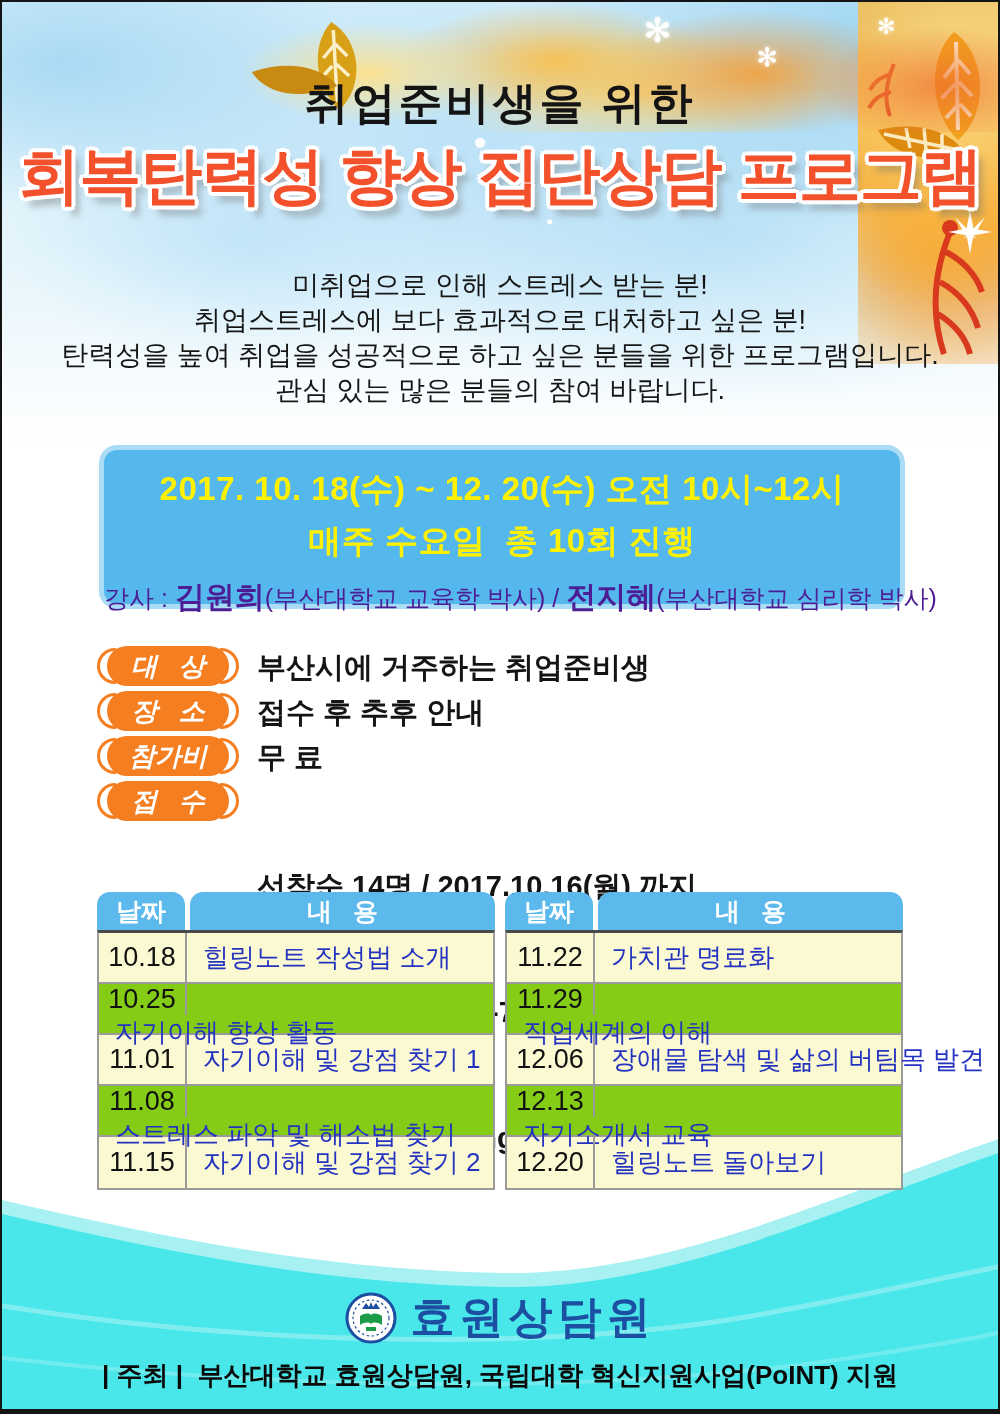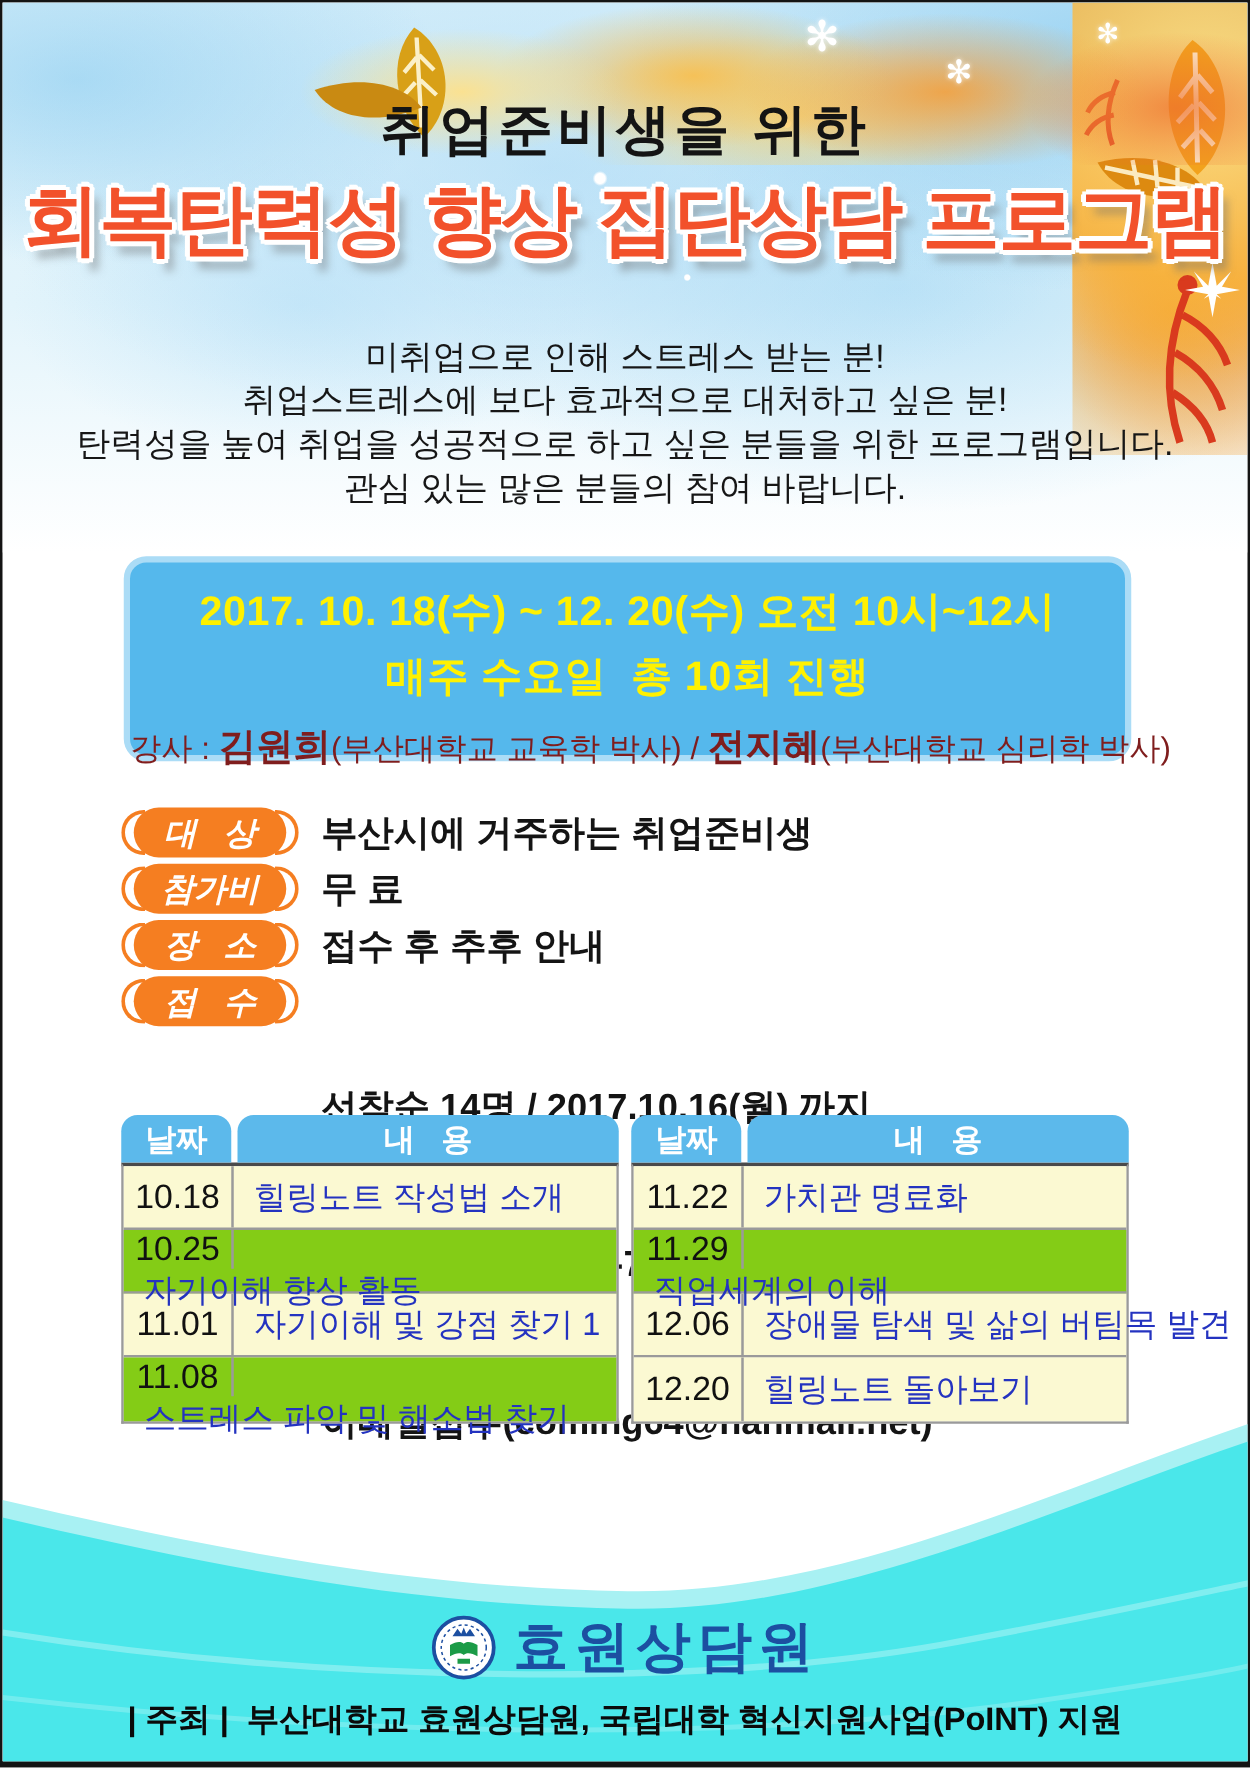--- a/index.html
+++ b/index.html
@@ -60,21 +60,21 @@
     font-size:27px;color:#161616;line-height:35px;
   }
   
   .blue-box{
     position:absolute;top:443px;left:97px;width:806px;height:164px;z-index:2;box-sizing:border-box;
     background:#55B8EC;border:5px solid #ABDCF6;border-radius:18px;
     text-align:center;padding-top:17px;
   }
   .blue-box .yline{font-size:33px;font-weight:800;color:#FFF100;letter-spacing:0.5px;white-space:pre;text-align:center;}
   .blue-box .yline+.yline{margin-top:7px;}
-  .blue-box .iline{margin-top:13px;font-size:25px;color:#7f1d1d;white-space:pre;}
+  .blue-box .iline{margin-top:13px;font-size:25px;color:#4c1d95;white-space:pre;}
   .blue-box .iname{font-size:30px;font-weight:800;}
   
   .info{position:absolute;top:644px;left:95px;width:815px;z-index:2;}
   .info-row{display:flex;align-items:flex-start;margin-bottom:3px;}
   .pill-zone{width:160px;flex-shrink:0;display:flex;justify-content:flex-start;padding-left:10px;box-sizing:border-box;}
   .pill{
     position:relative;width:122px;height:40px;background:#F57E21;border-radius:20px;
     display:flex;align-items:center;justify-content:center;
     color:#fff;font-weight:800;font-size:26px;white-space:pre;font-style:italic;
   }
@@ -180,29 +180,29 @@
 
   <div class="info">
     <div class="info-row">
       <div class="pill-zone">
           <div class="pill">대   상</div>
         </div>
       <div class="info-value">부산시에 거주하는 취업준비생</div>
     </div>
     <div class="info-row">
       <div class="pill-zone">
+          <div class="pill">장   소</div>
+        </div>
+      <div class="info-value">접수 후 추후 안내</div>
+    </div>
+    <div class="info-row">
+      <div class="pill-zone">
           <div class="pill">참가비</div>
         </div>
       <div class="info-value">무 료</div>
-    </div>
-    <div class="info-row">
-      <div class="pill-zone">
-          <div class="pill">장   소</div>
-        </div>
-      <div class="info-value">접수 후 추후 안내</div>
     </div>
     <div class="info-row">
       <div class="pill-zone">
           <div class="pill">접   수</div>
         </div>
       <div class="info-value">
         <div>선착순 14명 / 2017.10.16(월) 까지</div>
         <div>전화접수(051-510-7639) 및</div>
         <div>이메일접수(coming64@hanmail.net)</div>
       </div>
@@ -224,40 +224,48 @@
           <div class="cell-cont">자기이해 향상 활동</div>
         </div>
       <div class="trow odd">
           <div class="cell-date">11.01</div>
           <div class="cell-cont">자기이해 및 강점 찾기 1</div>
         </div>
       <div class="trow even">
           <div class="cell-date">11.08</div>
           <div class="cell-cont">스트레스 파악 및 해소법 찾기</div>
         </div>
+      <div class="trow odd">
+          <div class="cell-date">11.15</div>
+          <div class="cell-cont">자기이해 및 강점 찾기 2</div>
+        </div>
     </div>
   </div>
 
   <div class="sched right">
     <div class="head">
       <div class="hc date">날짜</div>
       <div class="hc cont">내   용</div>
     </div>
     <div class="tbody">
       <div class="trow odd">
           <div class="cell-date">11.22</div>
           <div class="cell-cont">가치관 명료화</div>
         </div>
       <div class="trow even">
           <div class="cell-date">11.29</div>
           <div class="cell-cont">직업세계의 이해</div>
         </div>
       <div class="trow odd">
           <div class="cell-date">12.06</div>
           <div class="cell-cont">장애물 탐색 및 삶의 버팀목 발견</div>
+        </div>
+      <div class="trow even">
+          <div class="cell-date">12.13</div>
+          <div class="cell-cont">자기소개서 교육</div>
         </div>
       <div class="trow odd">
           <div class="cell-date">12.20</div>
           <div class="cell-cont">힐링노트 돌아보기</div>
         </div>
     </div>
   </div>
 
   <svg class="wave" viewBox="0 0 1000 300" preserveAspectRatio="none">
     <path d="M0,84 C180,126 330,154 500,157 C670,160 840,76 1000,22 L1000,300 L0,300 Z" fill="#A8F1F3"></path>

